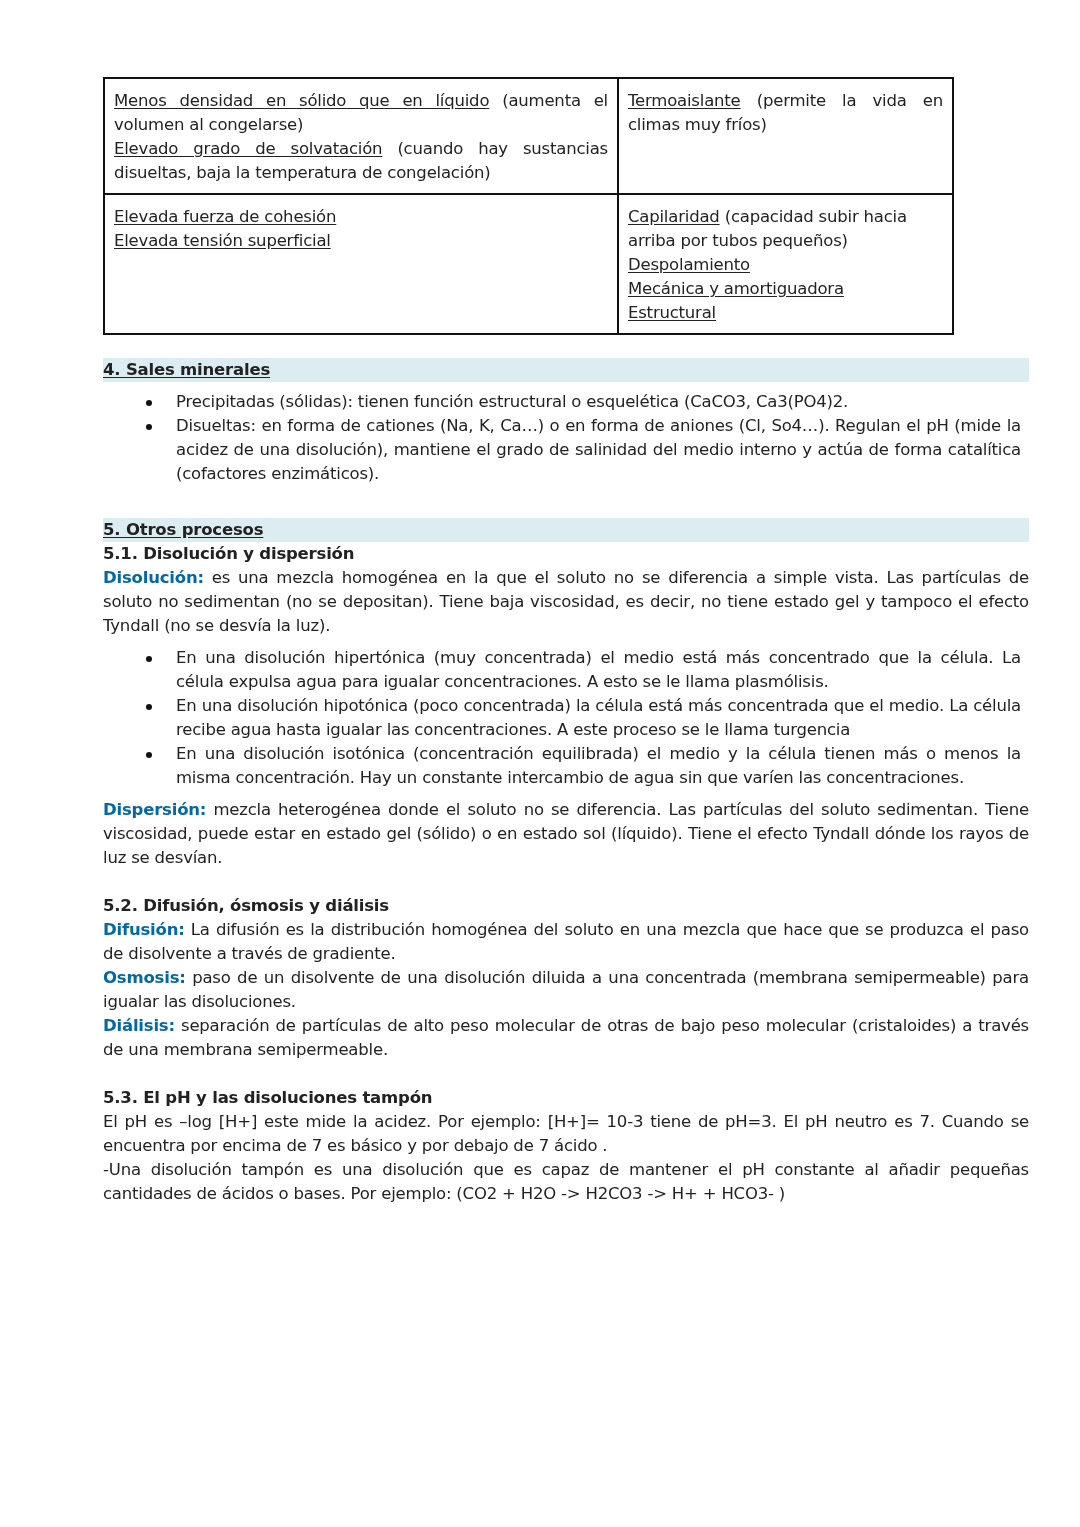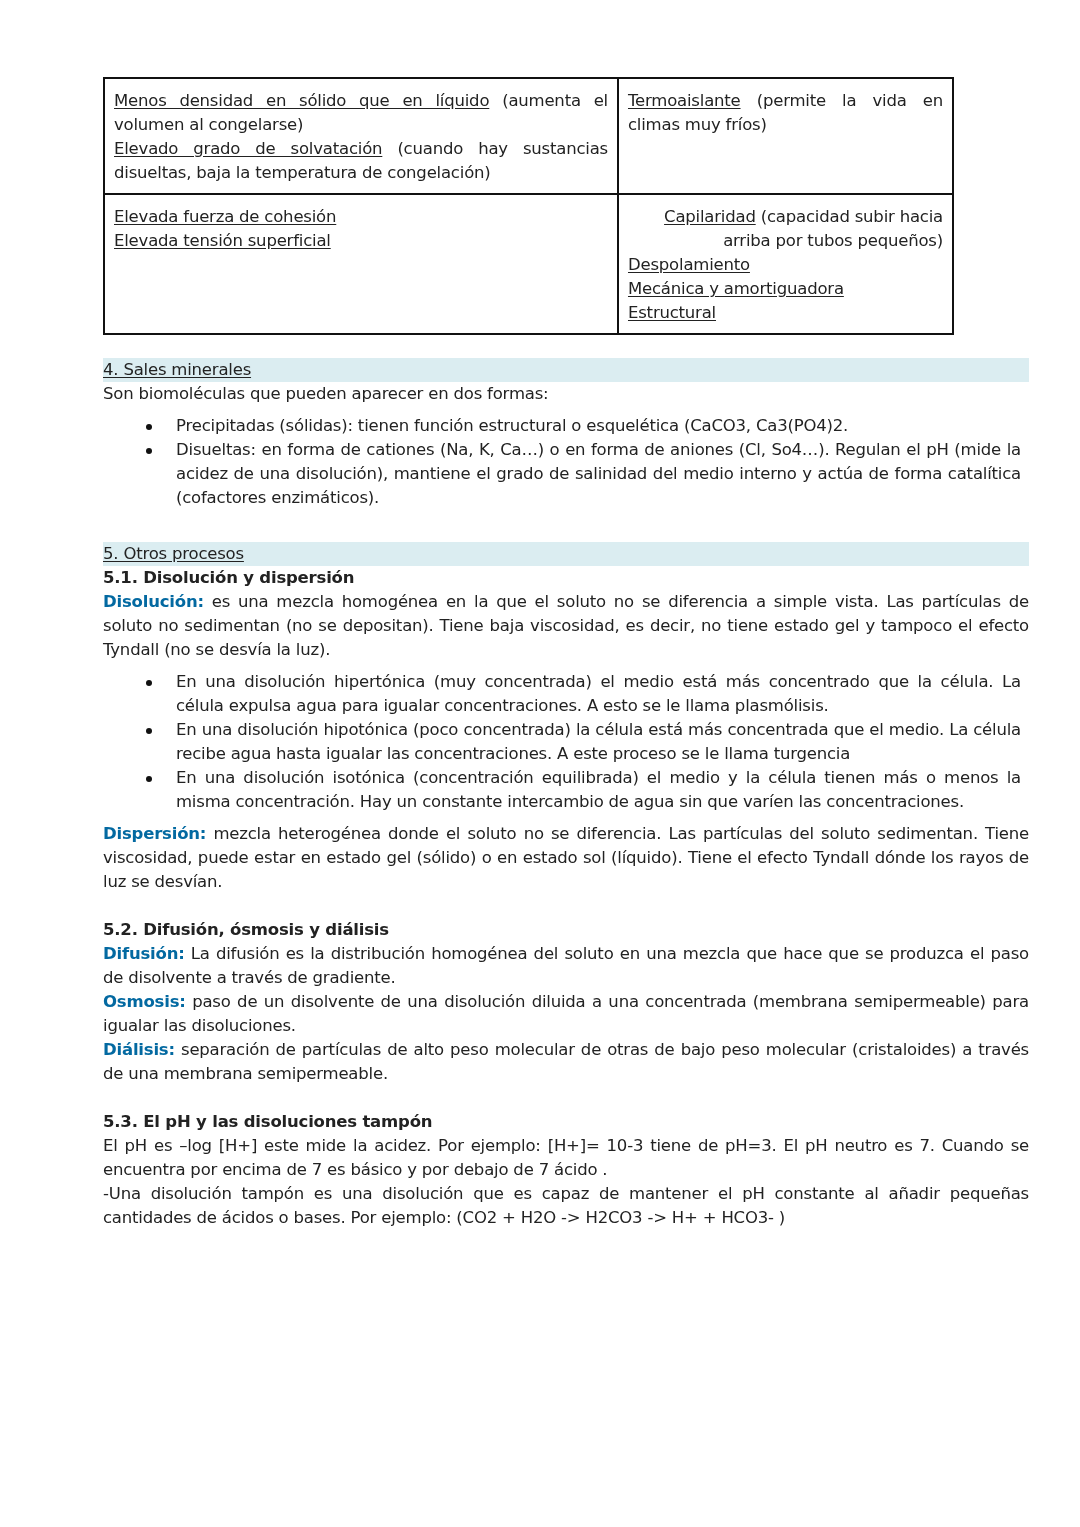--- a/index.html
+++ b/index.html
@@ -50,21 +50,21 @@
       position: absolute;
       left: 103px;
       top: 358px;
       width: 926px;
       font-size: 16.5px;
       line-height: 24px;
       letter-spacing: -0.2px;
     }
     .section-heading {
       background: #dbedf1;
-      font-weight: normal;
+      font-weight: bold;
       text-decoration: underline;
       text-underline-offset: 2px;
       height: 24px;
     }
     .sub-heading {
       font-weight: bold;
     }
     .para {
       text-align: justify;
     }
@@ -105,33 +105,32 @@
       <td class="c2">
         <span class="cell-line"><span class="u">Termoaislante</span><span> (permite la vida en climas muy fríos)</span></span>
       </td>
     </tr>
     <tr class="r2">
       <td class="c1">
         <span class="cell-line"><span class="u">Elevada fuerza de cohesión </span></span>
         <span class="cell-line"><span class="u">Elevada tensión superficial</span></span>
       </td>
       <td class="c2">
-        <span class="cell-line" style="text-align:right"><span class="u">Capilaridad</span><span> (capacidad subir hacia arriba por tubos pequeños)</span></span>
+        <span class="cell-line" style="text-align:left"><span class="u">Capilaridad</span><span> (capacidad subir hacia arriba por tubos pequeños)</span></span>
         <span class="cell-line"><span class="u">Despolamiento </span></span>
         <span class="cell-line"><span class="u">Mecánica y amortiguadora</span></span>
         <span class="cell-line"><span class="u">Estructural </span></span>
       </td>
     </tr>
   </tbody>
     </table>
 
   <div class="content">
 
     <div class="section-heading">4. Sales minerales</div>
-    <div class="para">Son biomoléculas que pueden aparecer en dos formas:</div>
     <ul class="bullets">
       <li><span class="bullet-dot"></span><span>Precipitadas (sólidas): tienen función estructural o esquelética (CaCO3, Ca3(PO4)2.</span></li>
       <li><span class="bullet-dot"></span><span>Disueltas: en forma de cationes (Na, K, Ca…) o en forma de aniones (Cl, So4…). Regulan el pH (mide la acidez de una disolución), mantiene el grado de salinidad del medio interno y actúa de forma catalítica (cofactores enzimáticos).</span></li>
     </ul>
 
     <div class="gap"></div>
 
     <div class="section-heading">5. Otros procesos</div>
     <div class="sub-heading">5.1. Disolución y dispersión</div>
     <div class="para"><span class="term">Disolución:</span><span> es una mezcla homogénea en la que el soluto no se diferencia a simple vista. Las partículas de soluto no sedimentan (no se depositan). Tiene baja viscosidad, es decir, no tiene estado gel y tampoco el efecto Tyndall (no se desvía la luz).</span></div>

